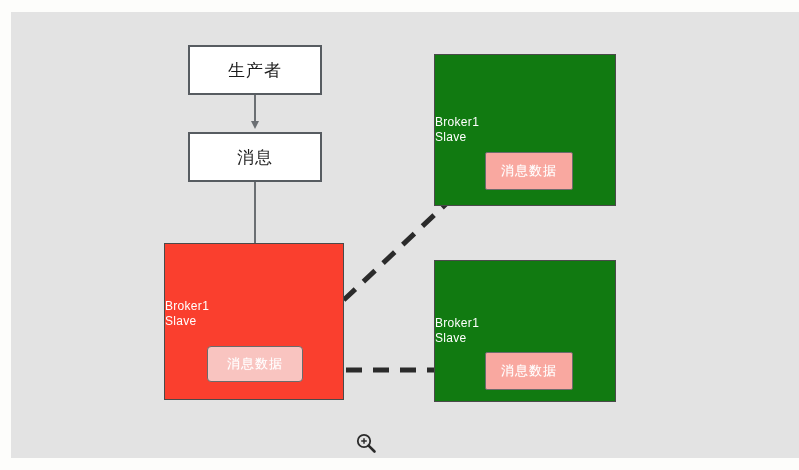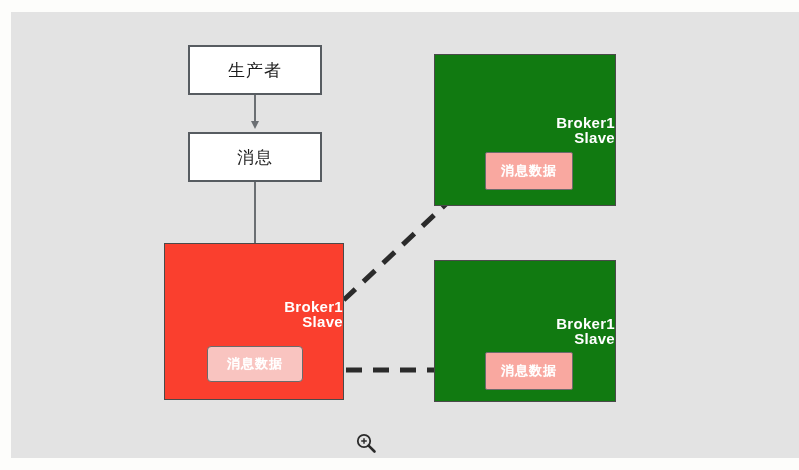--- a/index.html
+++ b/index.html
@@ -51,40 +51,39 @@
     flex-direction: column;
     justify-content: flex-start;
   }
   .broker-box.master { background: #fa3f2e; }
   .broker-box.slave  { background: #117a11; }
 
   .broker-title {
     position: absolute;
     left: 0;
     right: 0;
-    text-align: right;
+    text-align: left;
     color: #ffffff;
-    font-weight: bold;
-    font-size: 15px;
+    font-weight: normal;
+    font-size: 12px;
     line-height: 15px;
     letter-spacing: .3px;
   }
   .data-chip {
     position: absolute;
     box-sizing: border-box;
     display: flex;
     align-items: center;
     justify-content: center;
     border: 1px solid #6b6b6b;
     color: #ffffff;
     font-size: 13px;
     letter-spacing: 1px;
     font-family: "DejaVu Sans", "Liberation Sans", sans-serif;
     text-shadow: 0 0 1px rgba(255,255,255,.5);
-    font-weight: bold;
   }
   .chip-master { background: #f9c4c0; border-radius: 4px; }
   .chip-slave  { background: #f9a8a0; border-radius: 2px; }
 
   svg.overlay {
     position: absolute;
     left: 0; top: 0;
     width: 799px;
     height: 470px;
     pointer-events: none;

